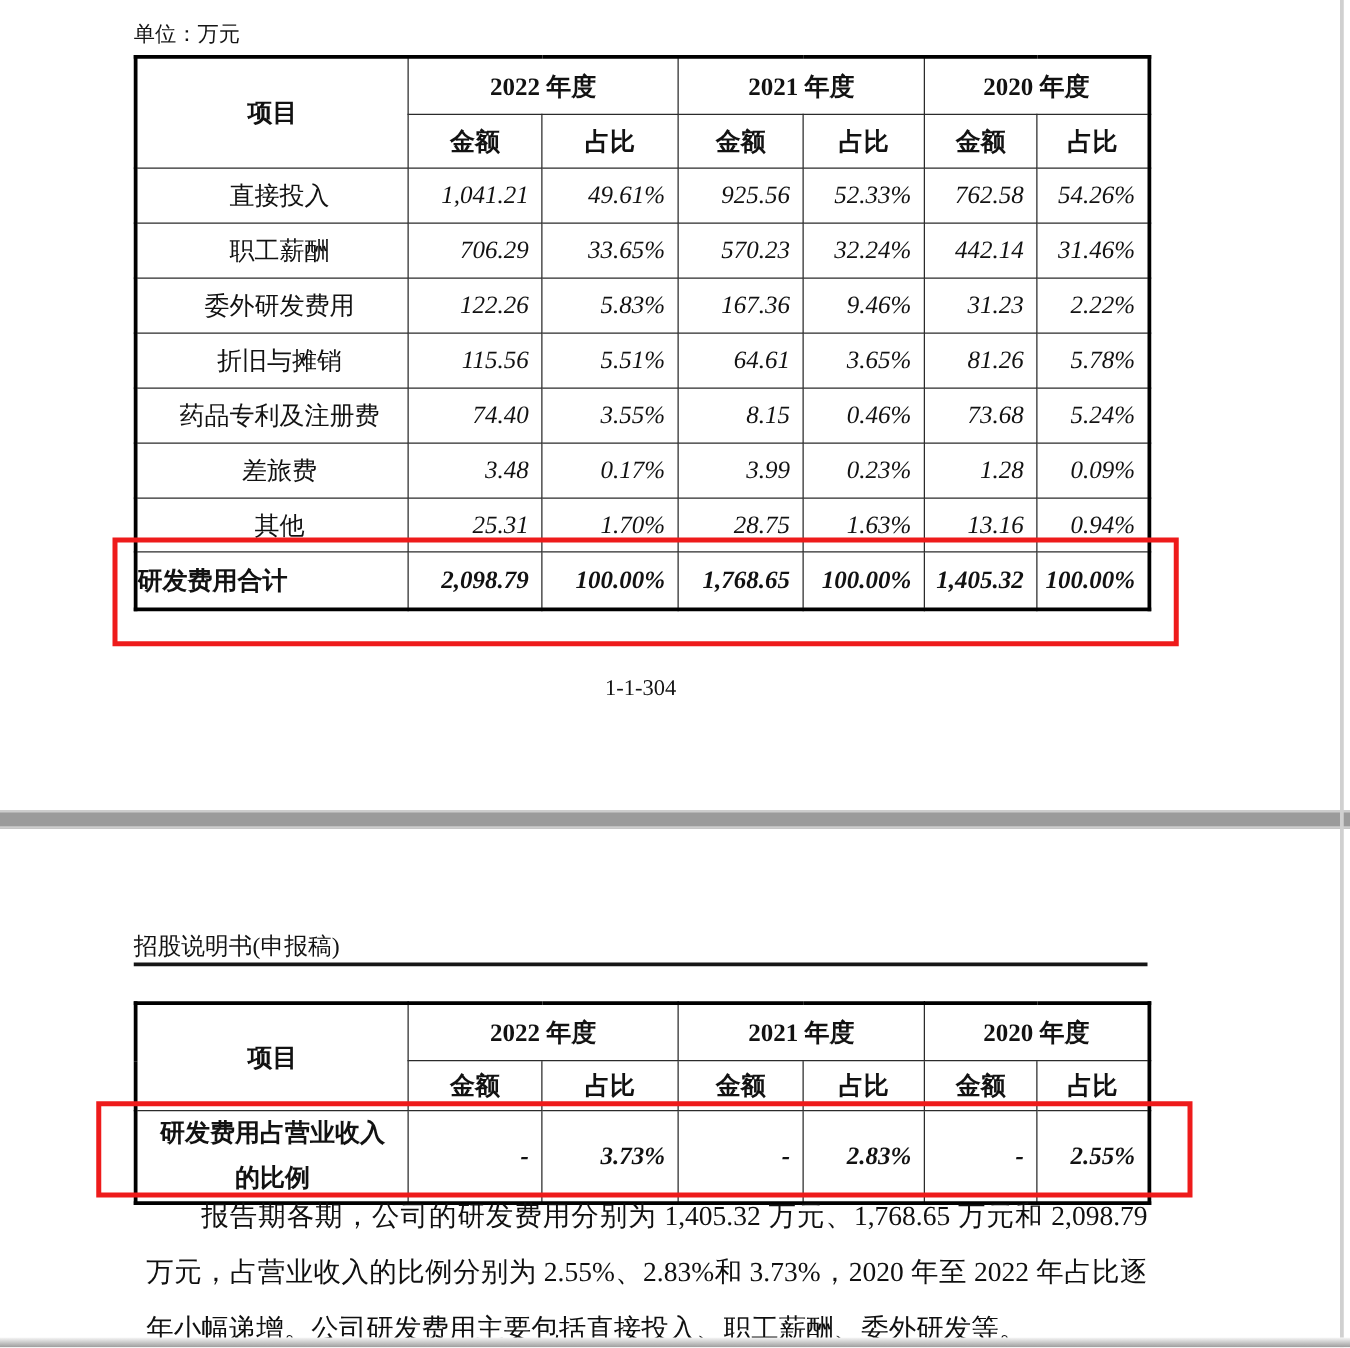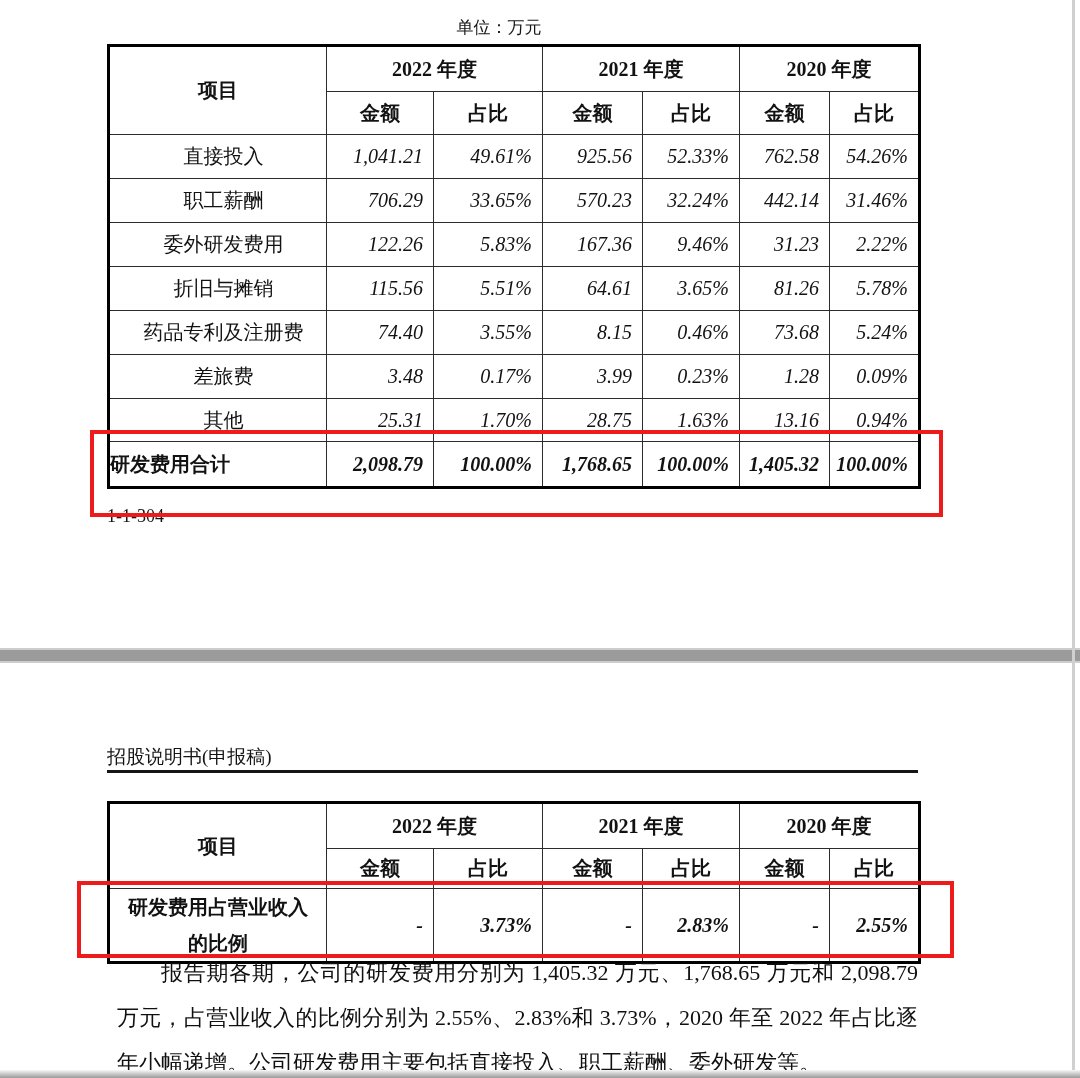--- a/index.html
+++ b/index.html
@@ -15,22 +15,22 @@
   table.fin td{border:1px solid #2b2b2b;overflow:hidden;vertical-align:middle;padding:0;}
   table.fin td.hcell{font-weight:bold;text-align:center;}
   table.fin td.lbl{text-align:center;padding-left:11px;}
   table.fin td.num{text-align:right;padding-right:10px;font-style:italic;}
   table.fin td.bold{font-weight:bold;}
   table.fin td.center{}
   .t1{left:107px;top:44px;width:811px;}
   .t2{left:107px;top:801px;width:811px;}
   .t2 td.wraplbl{font-weight:bold;text-align:center;padding:0 14px;line-height:36px;}
   
-  .unit-label{position:absolute;left:94px;top:16px;width:810px;text-align:center;font-size:17px;}
-  .page-number{position:absolute;left:107px;top:506px;width:811px;font-size:18px;}
+  .unit-label{position:absolute;left:107px;top:16px;width:810px;text-align:left;font-size:17px;}
+  .page-number{position:absolute;left:107px;top:540px;width:811px;text-align:center;font-size:18px;}
   .redbox{position:absolute;border:4px solid #ee1b1b;z-index:6;}
   .box1{left:90px;top:430px;width:845px;height:79px;}
   .box2{left:77px;top:881px;width:869px;height:69px;}
   .page-gap{position:absolute;left:0;top:648px;width:1080px;height:11px;background:#9b9b9b;
     border-top:2px solid #cdcdcd;border-bottom:2px solid #cdcdcd;}
   .p2-header{position:absolute;left:107px;top:744px;width:811px;display:flex;
     justify-content:space-between;font-size:19px;}
   .p2-header .left{padding-left:6px;}
   .hdr-rule{position:absolute;left:107px;top:770px;width:811px;height:3px;background:#161616;}
   .body-text{position:absolute;left:117px;top:950px;width:801px;margin:0;

